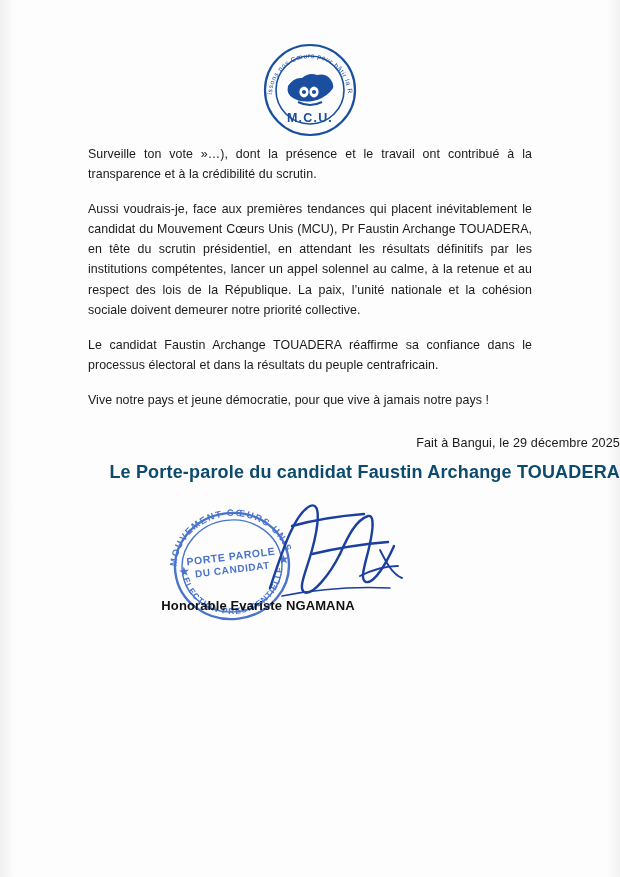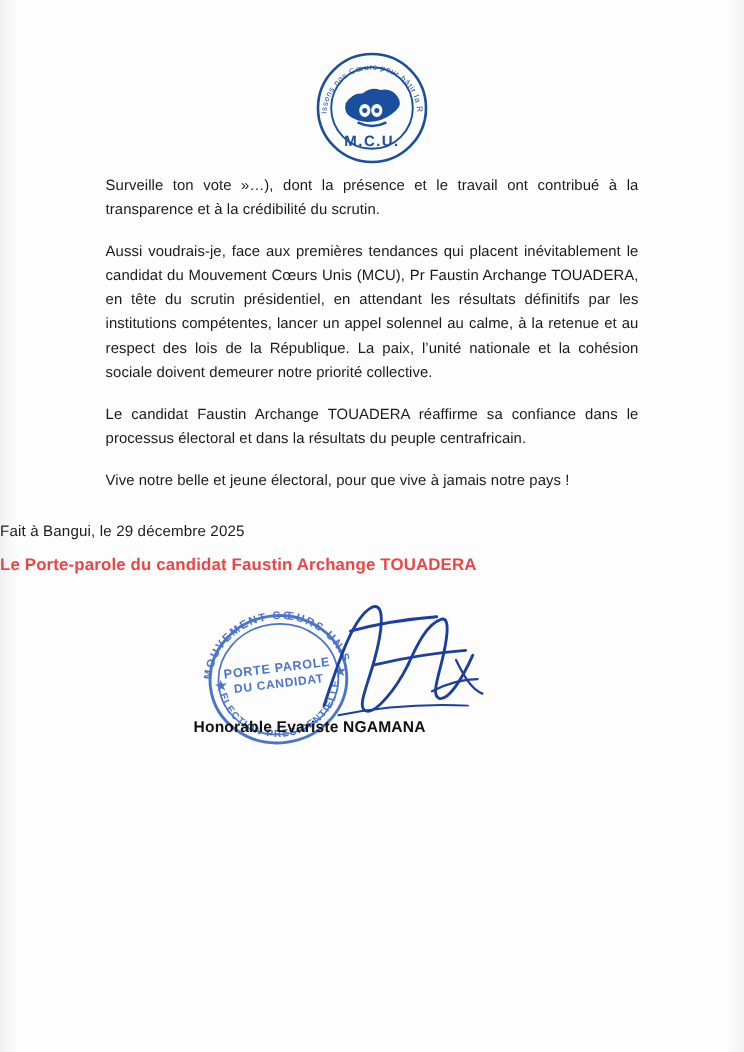--- a/index.html
+++ b/index.html
@@ -54,32 +54,32 @@
     color: #1a1a1a;
     letter-spacing: 0.005em;
   }
   p.para:last-child { margin-bottom: 0; }
 
   .closing {
     position: absolute;
     top: 436px;
     left: 0;
     width: 620px;
-    text-align: left;
+    text-align: right;
   }
   .closing .place-date {
     font-size: 12.6px;
     color: #1a1a1a;
     margin-bottom: 12px;
     letter-spacing: 0.01em;
   }
   .closing .role {
-    font-size: 14px;
+    font-size: 18px;
     font-weight: bold;
-    color: #ef4444;
+    color: #0c4a6e;
     letter-spacing: 0.01em;
   }
 
   
   .sig-area {
     position: absolute;
     top: 500px;
     left: 0;
     width: 620px;
     height: 135px;
@@ -156,21 +156,21 @@
         <path d="M44 68 q12 6 24 0" stroke="#1a4fa0" stroke-width="2" fill="none"></path>
         <text x="56" y="88" text-anchor="middle" font-family="Liberation Sans, sans-serif" font-size="12.5" font-weight="bold" fill="#1a4fa0" letter-spacing="1.2">M.C.U.</text>
       </svg>
     </div>
   </div>
 
   <div class="content">
     <p class="para">Surveille ton vote »…), dont la présence et le travail ont contribué à la transparence et à la crédibilité du scrutin.</p>
     <p class="para">Aussi voudrais-je, face aux premières tendances qui placent inévitablement le candidat du Mouvement Cœurs Unis (MCU), Pr Faustin Archange TOUADERA, en tête du scrutin présidentiel, en attendant les résultats définitifs par les institutions compétentes, lancer un appel solennel au calme, à la retenue et au respect des lois de la République. La paix, l’unité nationale et la cohésion sociale doivent demeurer notre priorité collective.</p>
     <p class="para">Le candidat Faustin Archange TOUADERA réaffirme sa confiance dans le processus électoral et dans la résultats du peuple centrafricain.</p>
-    <p class="para">Vive notre belle et jeune électoral, pour que vive à jamais notre pays !</p>
+    <p class="para">Vive notre pays et jeune démocratie, pour que vive à jamais notre pays !</p>
   </div>
 
   <div class="closing">
     <div class="place-date">Fait à Bangui, le 29 décembre 2025</div>
     <div class="role">Le Porte-parole du candidat Faustin Archange TOUADERA</div>
   </div>
 
   <div class="sig-area">
 
     <div class="stamp">

